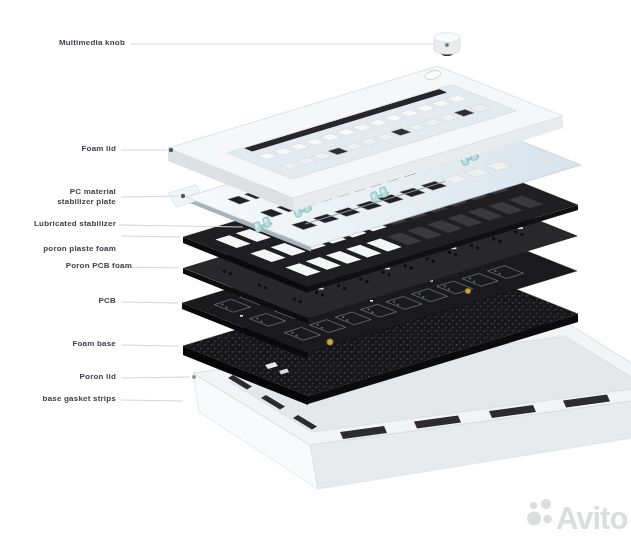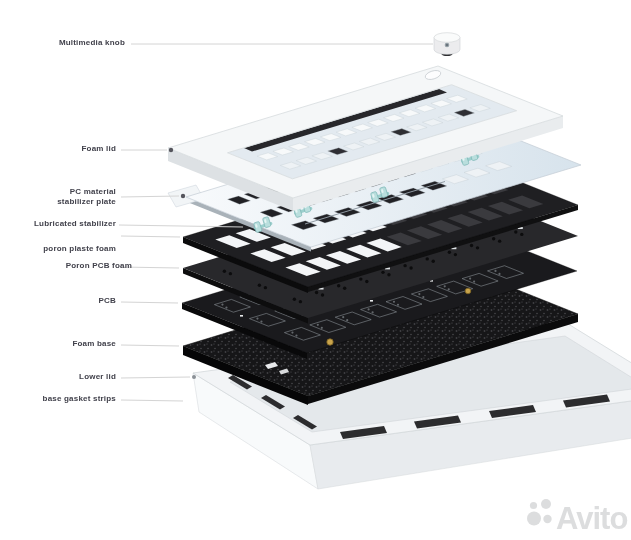--- a/index.html
+++ b/index.html
@@ -451,18 +451,18 @@
   <div class="callout" style="top:261px; right:499px;">
     <span>Poron PCB foam</span>
     </div>
   <div class="callout" style="top:296px; right:515px;">
     <span>PCB</span>
     </div>
   <div class="callout" style="top:339px; right:515px;">
     <span>Foam base</span>
     </div>
   <div class="callout" style="top:372px; right:515px;">
-    <span>Lower lid</span>
+    <span>Poron lid</span>
     </div>
   <div class="callout" style="top:394px; right:515px;">
     <span>base gasket strips</span>
     </div>
 </div>
 
 </body></html>

